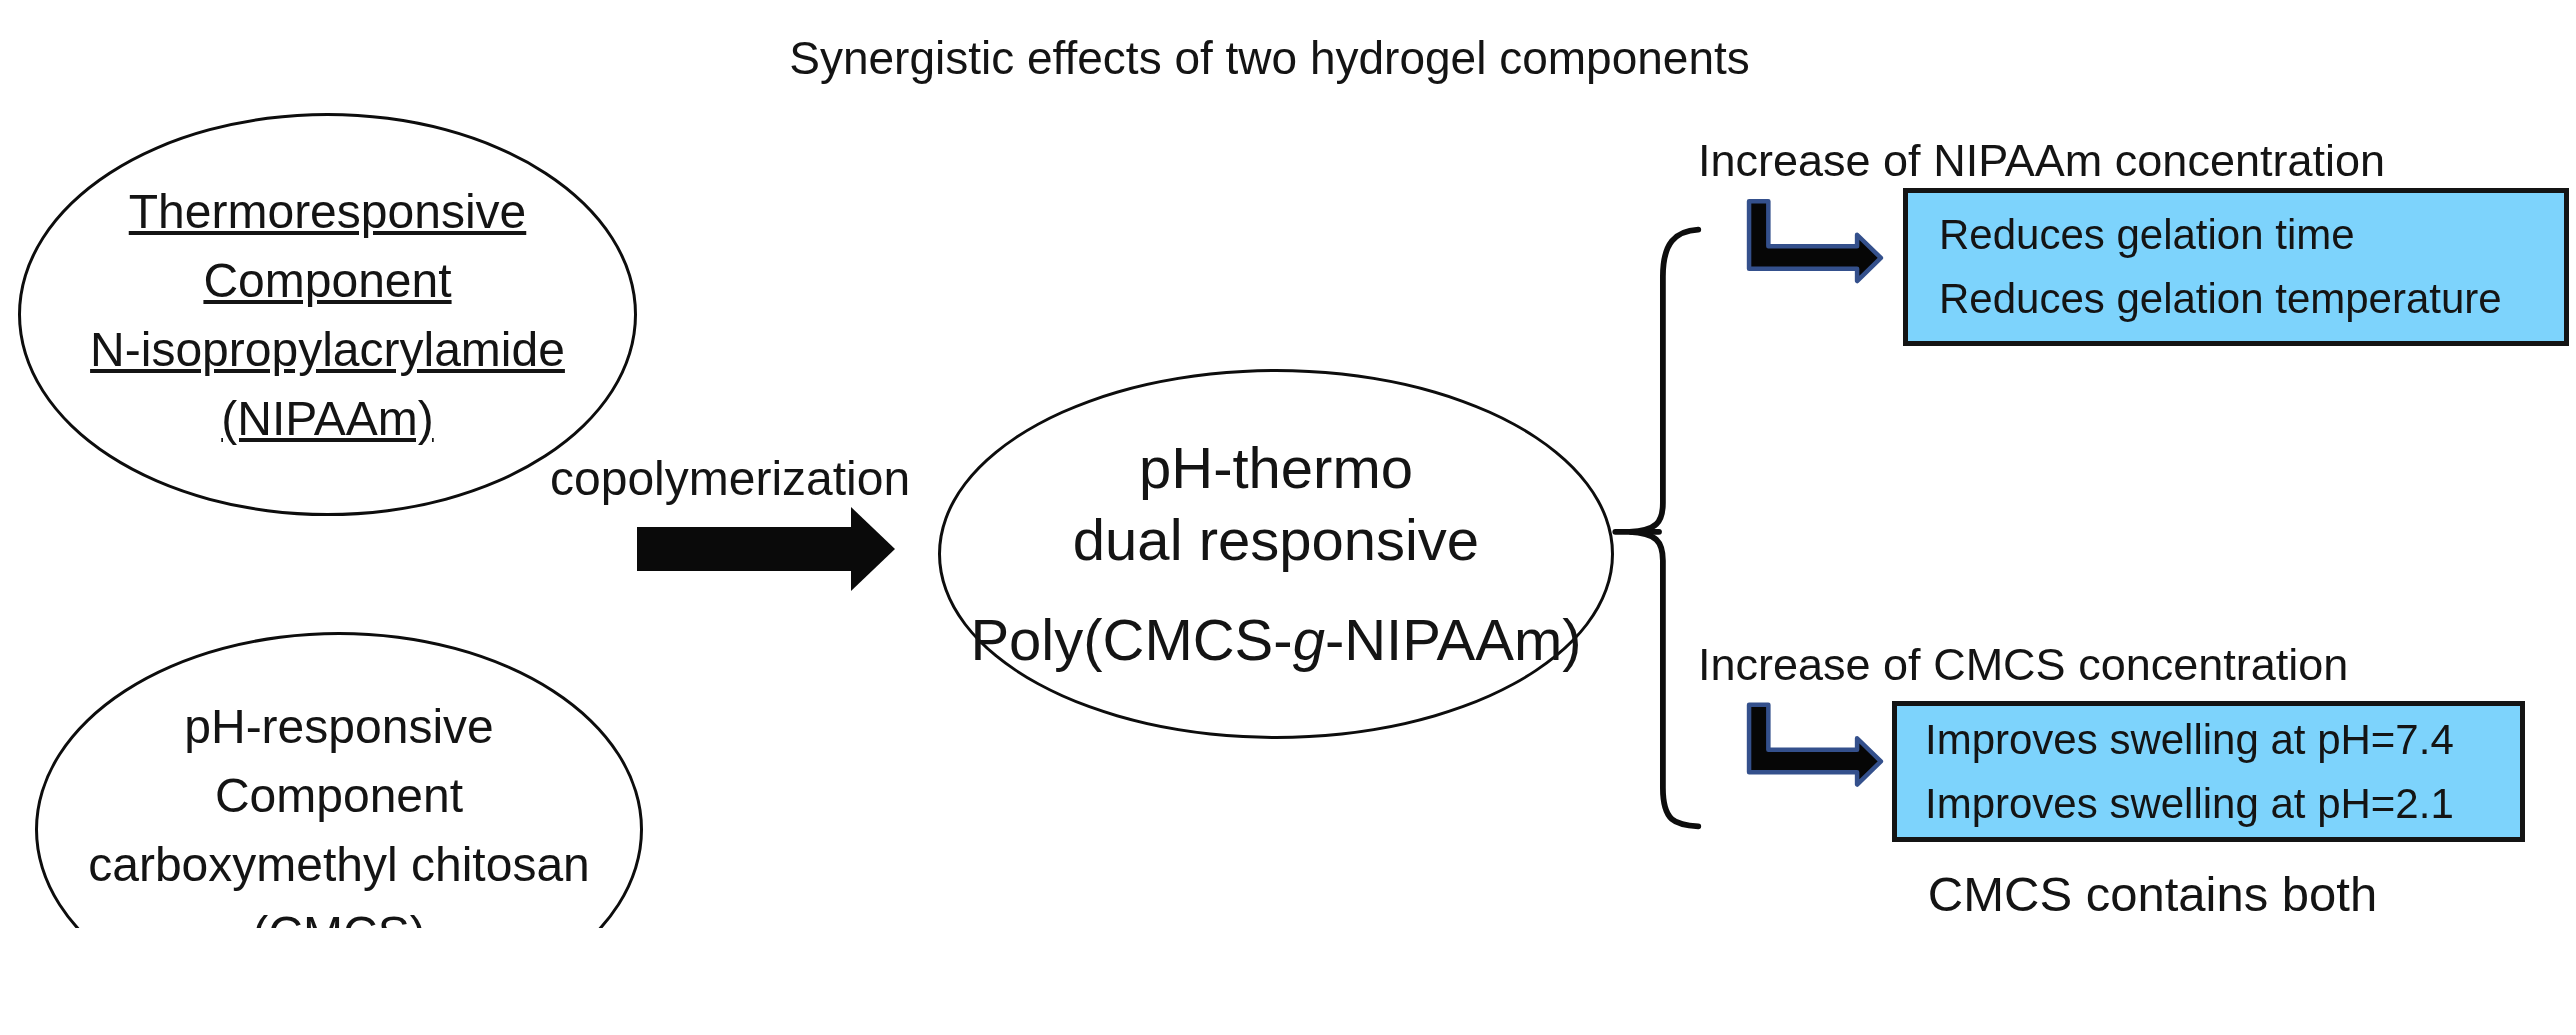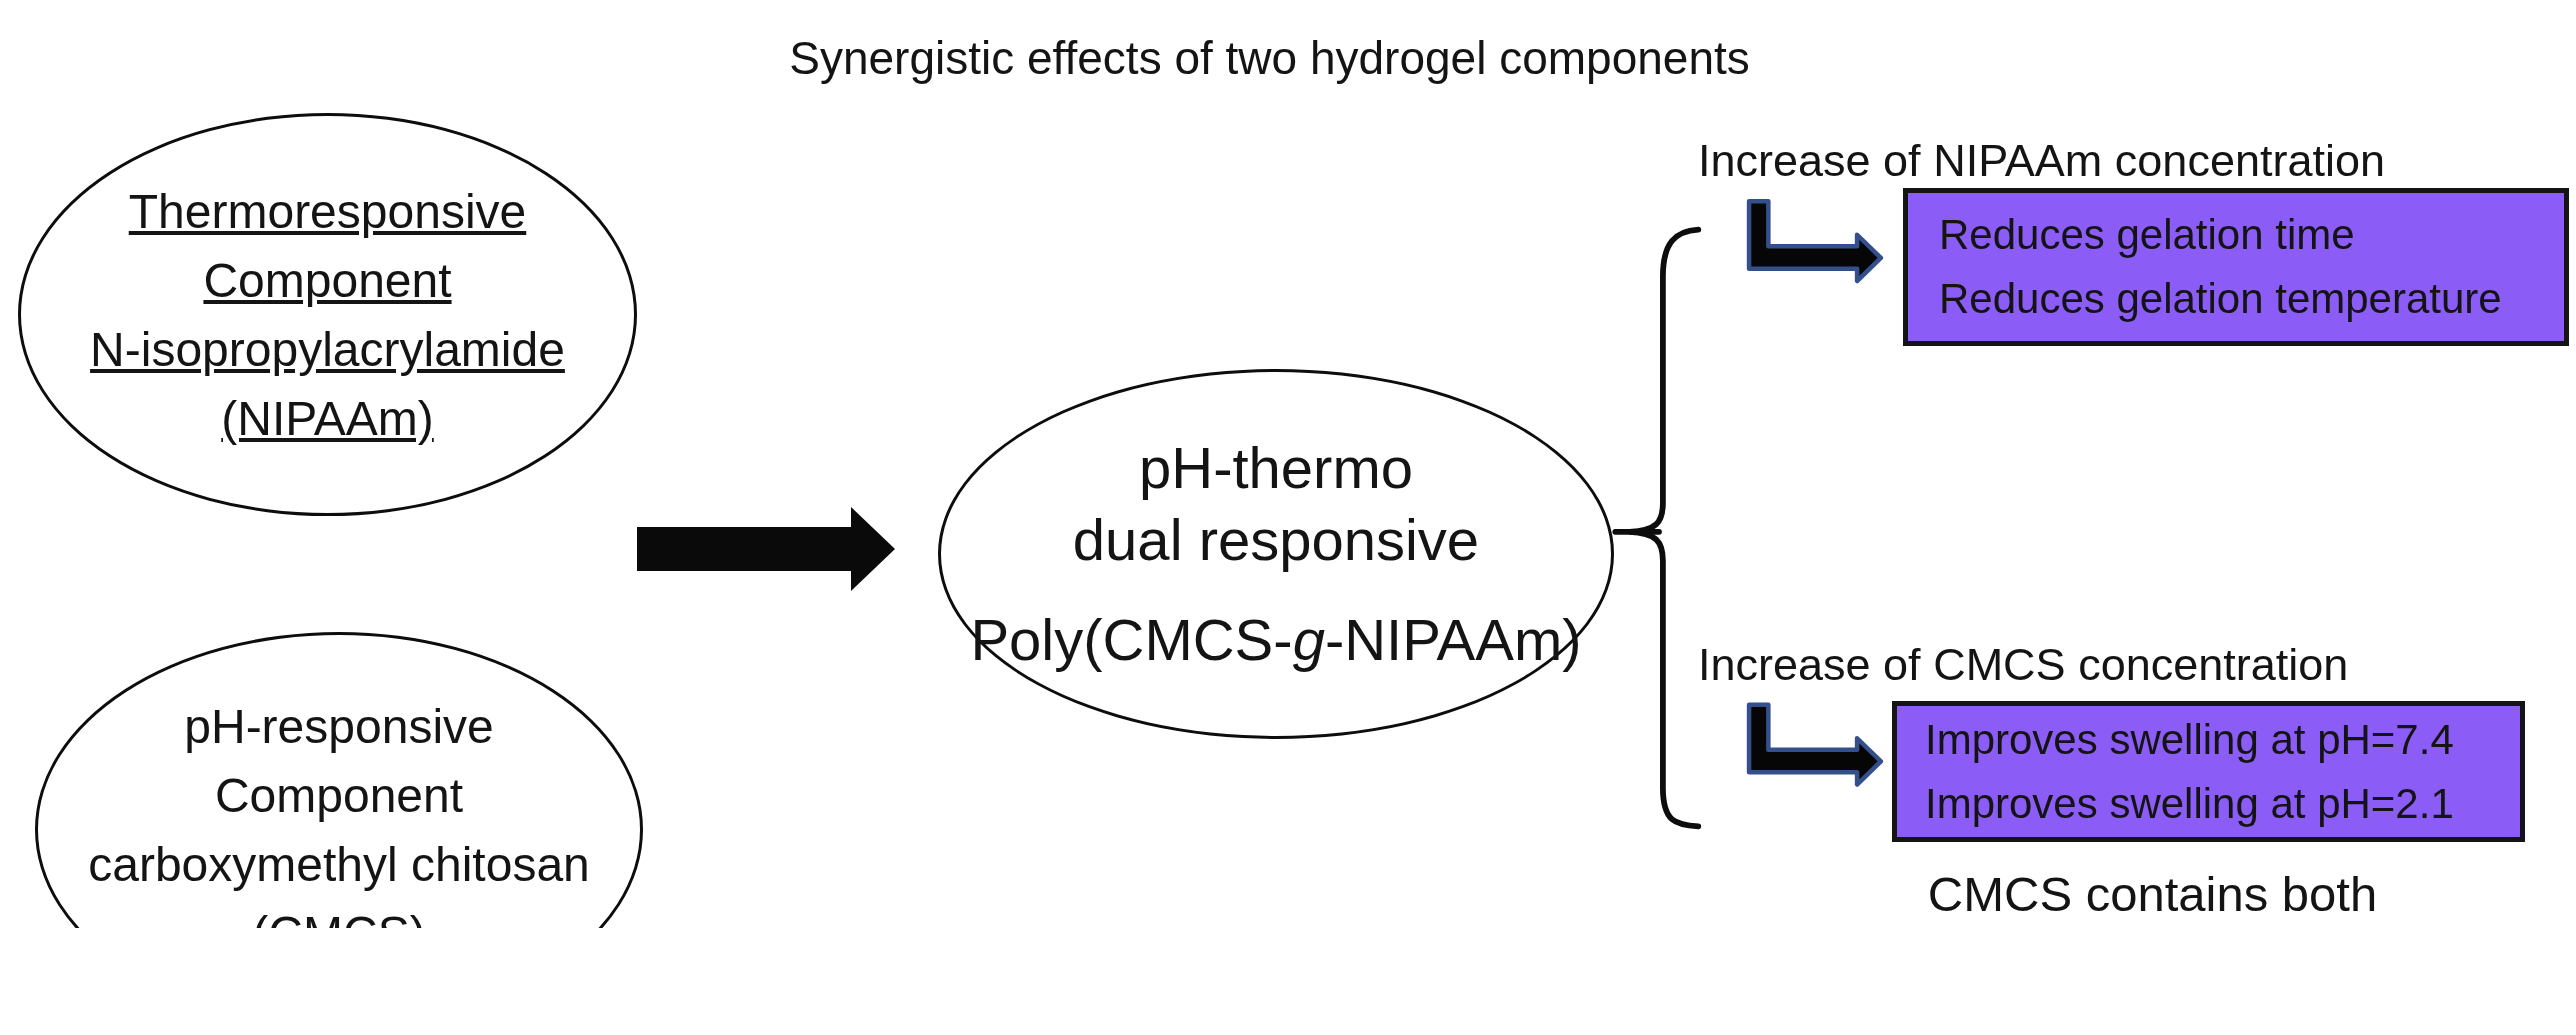--- a/index.html
+++ b/index.html
@@ -66,21 +66,21 @@
   
   .branch-label { font-size: 45px; white-space: nowrap; }
   #label-nipaam { left: 1698px; top: 123px; margin-top: 12px; }
   #label-cmcs   { left: 1698px; top: 639px; }
 
   
   .outcome-box {
     border: 5.1px solid #141414;
     box-sizing: border-box;
     display: flex; flex-direction: column; justify-content: center;
-    background: #8b5cf6;
+    background: #7dd3fc;
   }
   #box-nipaam { left: 1903px; top: 188px; width: 666px; height: 158px; padding-left: 31px; }
   #box-cmcs   { left: 1892px; top: 701px; width: 633px; height: 141px; padding-left: 28px; }
   .outcome-box .line { font-size: 42px; line-height: 64px; white-space: nowrap; }
 
   
   .caption { text-align: center; font-size: 49px; line-height: 68px; }
   #caption-nipaam { left: 1897px; top: 338px;  width: 649px; }
   #caption-cmcs   { left: 1828px; top: 860px; width: 649px; }
   .sub {
@@ -102,20 +102,21 @@
     <div class="line">(NIPAAm)</div>
   </div>
 
   <div class="abs ellipse" id="ellipse-cmcs">
     <div class="line">pH-responsive</div>
     <div class="line">Component</div>
     <div class="line">carboxymethyl chitosan</div>
     <div class="line">(CMCS)</div>
   </div>
 
+  <div class="abs" id="copoly-label">copolymerization</div>
   <div class="abs" id="big-arrow-body"></div>
   <div class="abs" id="big-arrow-head"></div>
 
   <div class="abs ellipse" id="ellipse-product">
     <div class="line">pH-thermo</div>
     <div class="line">dual responsive</div>
     <div class="line formula-line"><span>Poly(CMCS-</span><span class="graft-g">g</span><span>-NIPAAm)</span></div>
   </div>
 
   <svg class="abs" id="shape-layer" viewBox="0 0 4006 1611">

